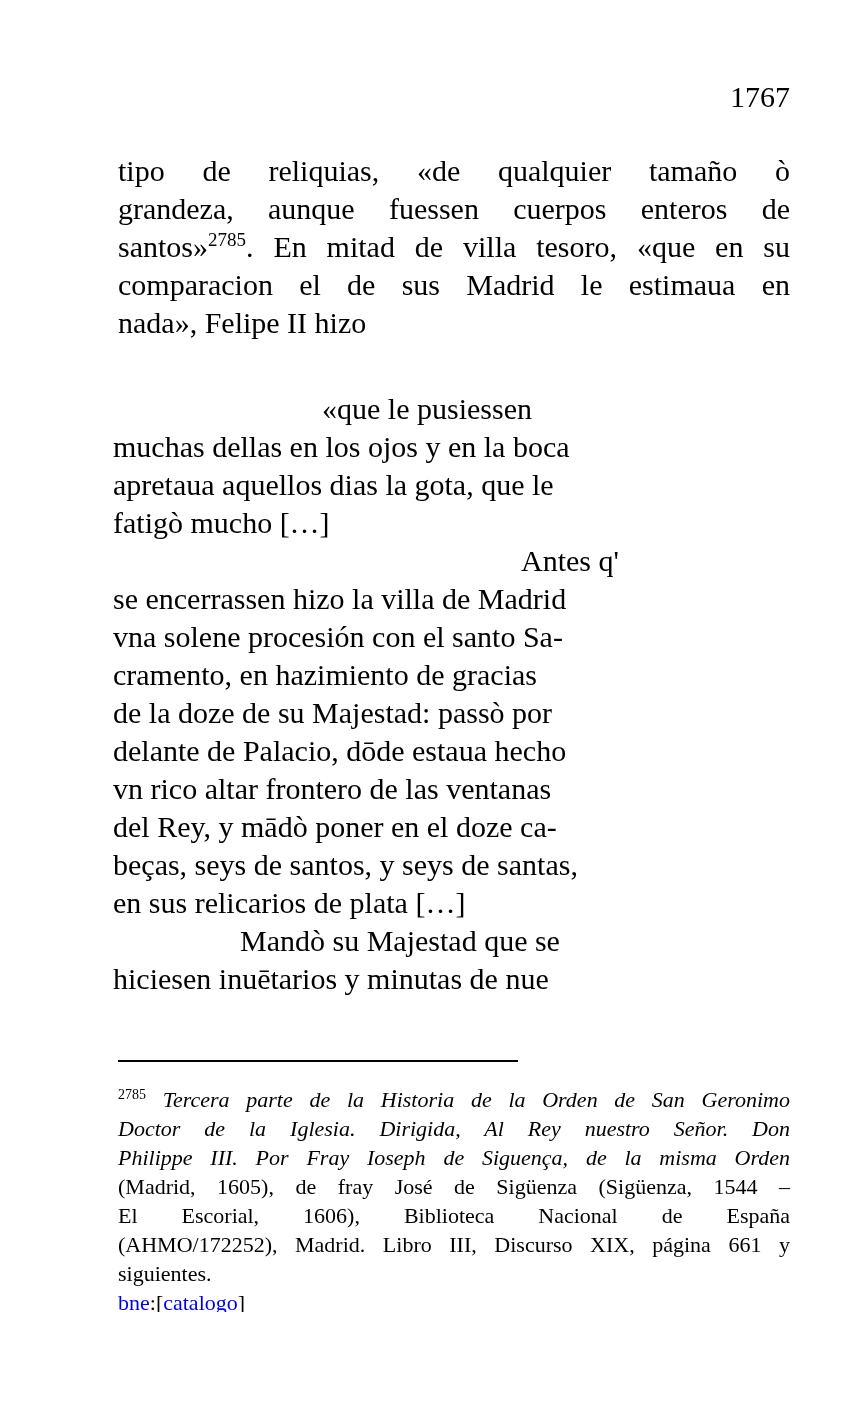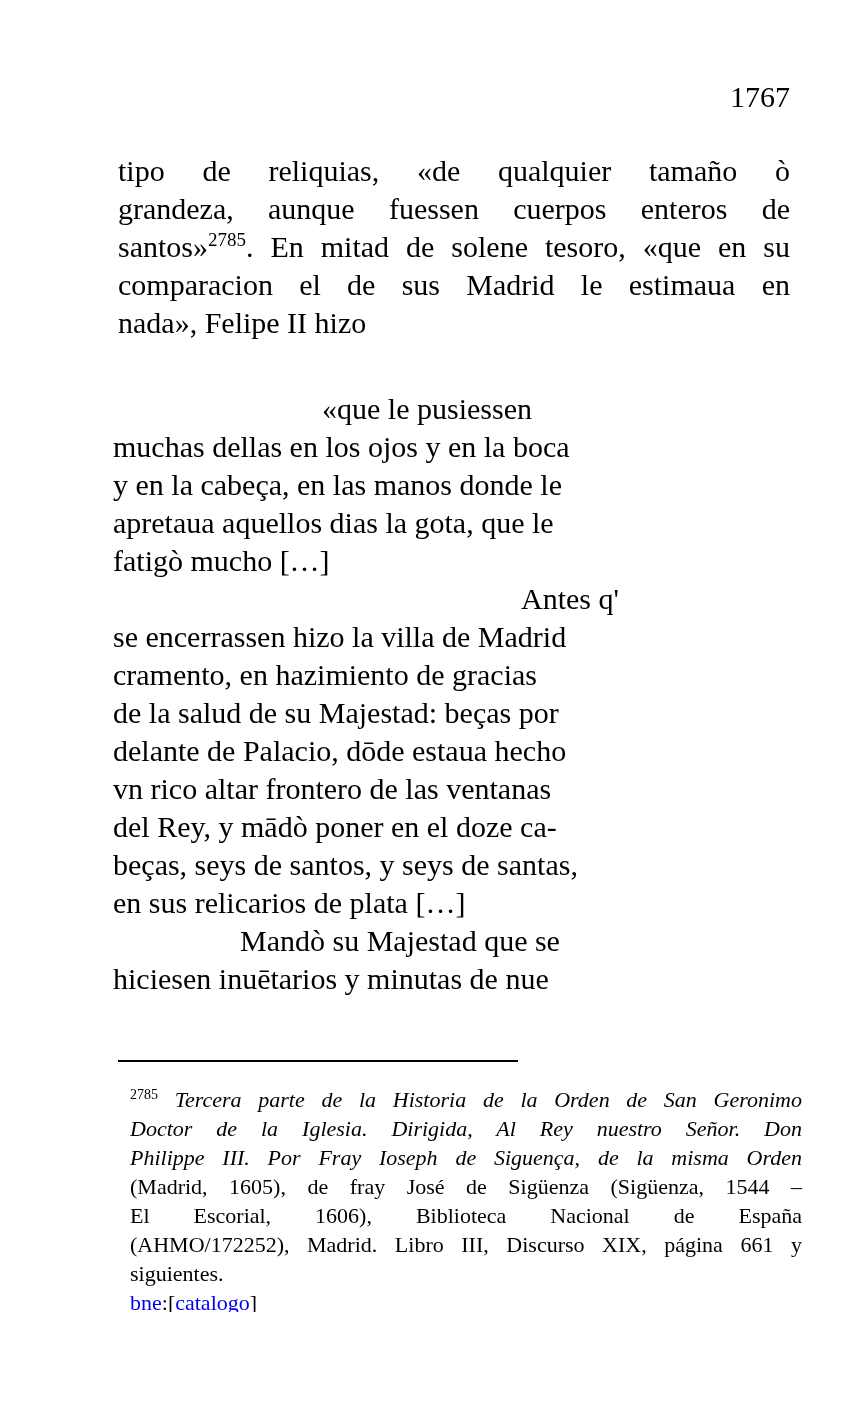--- a/index.html
+++ b/index.html
@@ -37,21 +37,21 @@
     position: absolute;
     top: 390px;
     left: 113px;
     width: 672px;
     font-size: 30px;
     line-height: 38px;
   }
   .footnote {
     position: absolute;
     top: 1085px;
-    left: 130px;
+    left: 118px;
     width: 672px;
     font-size: 22px;
     line-height: 29px;
   }
   .fn-rule {
     position: absolute;
     top: 1060px;
     left: 118px;
     width: 400px;
     height: 0;
@@ -87,35 +87,35 @@
 </head>
 <body>
 
 <div class="page">
 
   <div class="pageno">1767</div>
 
   <div class="para">
     <div class="just">tipo de reliquias, «de qualquier tamaño ò</div>
     <div class="just">grandeza, aunque fuessen cuerpos enteros de</div>
-    <div class="just"><span>santos»</span><sup class="ref">2785</sup><span>. En mitad de solene tesoro, «que en su</span></div>
+    <div class="just"><span>santos»</span><sup class="ref">2785</sup><span>. En mitad de villa tesoro, «que en su</span></div>
     <div class="just">comparacion el de sus Madrid le estimaua en</div>
     <div class="line">nada», Felipe II hizo</div>
   </div>
 
   <div class="quote">
     <div class="line ind-quote-open">«que le pusiessen</div>
     <div class="line">muchas dellas en los ojos y en la boca</div>
-    <div class="line">y en la cabeça, en las manos donde le</div>
     <div class="line">apretaua aquellos dias la gota, que le</div>
     <div class="line">fatigò mucho […]</div>
     <div class="line ind-antes">Antes q'</div>
     <div class="line">se encerrassen hizo la villa de Madrid</div>
+    <div class="line">vna solene procesión con el santo Sa-</div>
     <div class="line">cramento, en hazimiento de gracias</div>
-    <div class="line">de la salud de su Majestad: beças por</div>
+    <div class="line">de la doze de su Majestad: passò por</div>
     <div class="line">delante de Palacio, dōde estaua hecho</div>
     <div class="line">vn rico altar frontero de las ventanas</div>
     <div class="line">del Rey, y mādò poner en el doze ca-</div>
     <div class="line">beças, seys de santos, y seys de santas,</div>
     <div class="line">en sus relicarios de plata […]</div>
     <div class="line ind-mando">Mandò su Majestad que se</div>
     <div class="line">hiciesen inuētarios y minutas de nue</div>
   </div>
 
   <div class="fn-rule"></div>

